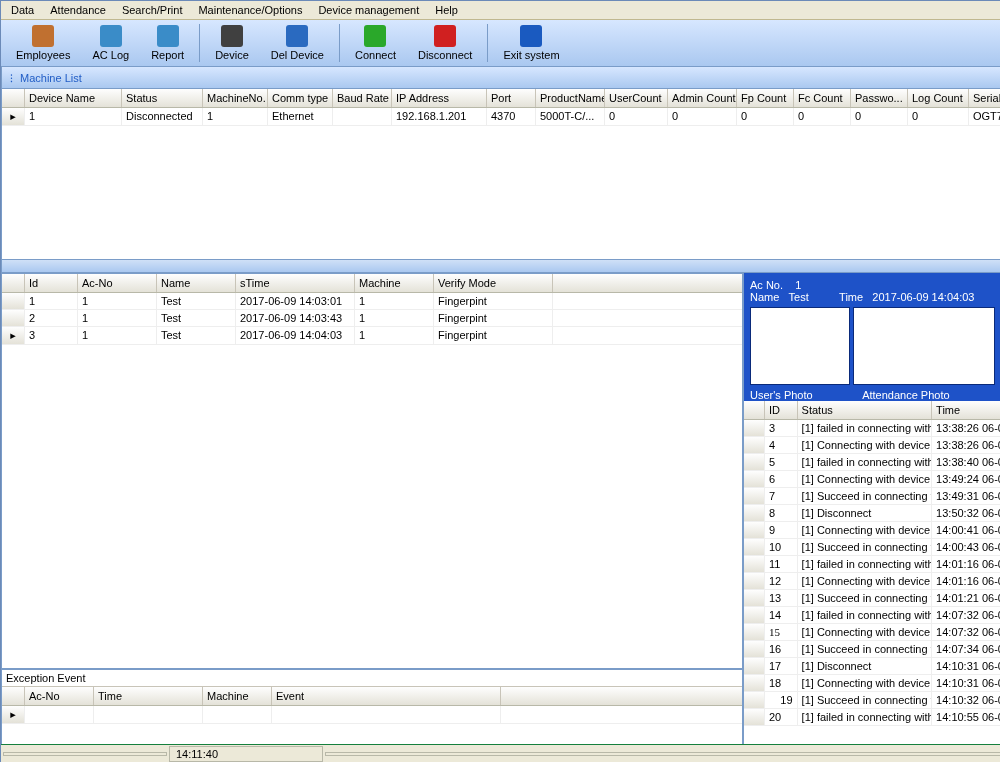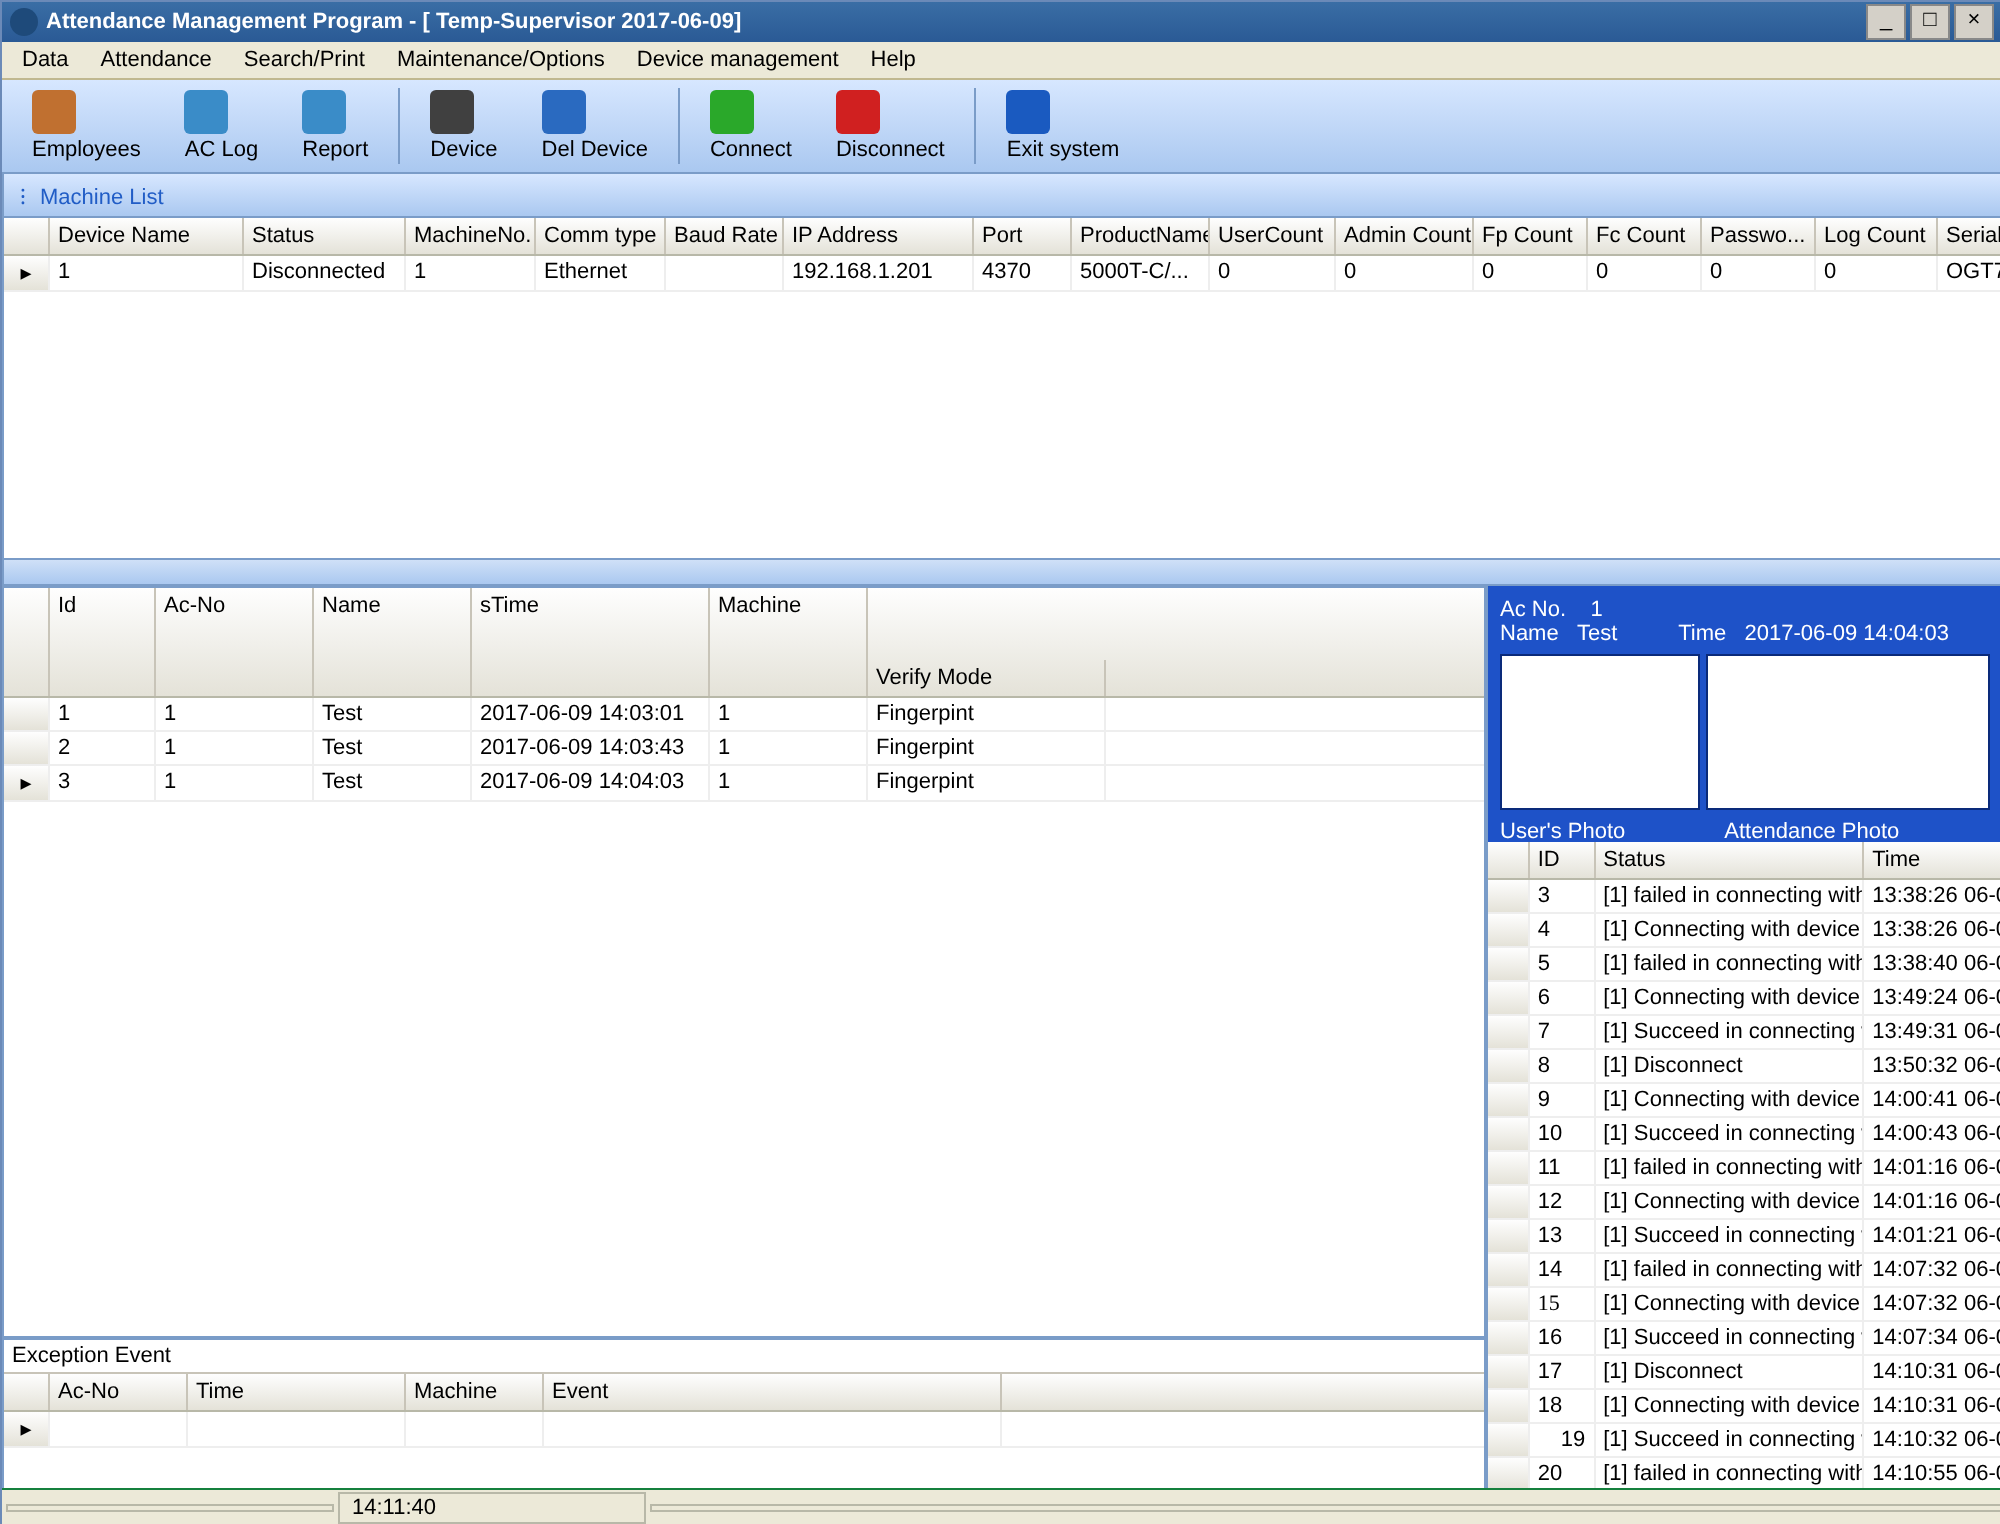--- a/index.html
+++ b/index.html
@@ -4,21 +4,21 @@
 <style>
 html,body{margin:0;padding:0;font-family:Tahoma,Arial,sans-serif;font-size:11px;color:#000;background:#d4d0c8;overflow:hidden}
 .win{width:1000px;height:762px;background:#ece9d8;position:relative;display:flex;flex-direction:column;border:1px solid #6b8ab8}
 .titlebar{height:20px;background:linear-gradient(#3a6ea5,#2a5a95);color:#fff;display:flex;align-items:center;padding:0 4px;font-weight:bold}
 .titlebar .ticon{width:14px;height:14px;background:#1e4a7a;border-radius:50%;margin-right:4px;display:inline-block}
 .titlebar .spacer{flex:1}
 .titlebar .wbtn{width:18px;height:16px;background:#d4d0c8;border:1px solid #888;margin-left:2px;text-align:center;line-height:14px;color:#000;font-weight:normal;cursor:pointer}
 .menubar{height:18px;background:#ece9d8;border-bottom:1px solid #c0b890;display:flex;align-items:center;padding-left:2px}
 .menubar span{padding:2px 8px;cursor:pointer}
 .toolbar{height:46px;background:linear-gradient(#d7e7ff,#aac8f0);border-bottom:1px solid #7a9cc8;display:flex;align-items:center;padding-left:4px}
-.tbtn{display:flex;flex-direction:column;align-items:flex-start;justify-content:center;padding:2px 8px;margin:2px;cursor:pointer;border-radius:3px;border:1px solid transparent;height:40px}
+.tbtn{display:flex;flex-direction:column;align-items:center;justify-content:center;padding:2px 8px;margin:2px;cursor:pointer;border-radius:3px;border:1px solid transparent;height:40px}
 .tbtn .ticon{width:22px;height:22px;border-radius:3px;margin-bottom:2px}
 .sep{width:1px;height:38px;background:#7a9cc8;margin:0 4px}
 .body{flex:1;display:flex;overflow:hidden}
 .sidebar{width:156px;background:#1e4a8a;display:flex;flex-direction:column;overflow-y:auto}
 .panel{background:#fff;margin:1px}
 .main{flex:1;display:flex;flex-direction:column;background:#fff;border-left:1px solid #7a9cc8}
 .ml-head{background:linear-gradient(#d7e7ff,#aac8f0);color:#215dc6;padding:3px 8px;border-bottom:1px solid #7a9cc8}
 .grid{background:#fff;font-size:11px}
 .grid-head{display:flex;background:linear-gradient(#fefefe,#e4e2d8);border-bottom:1px solid #b8b8a8}
 .grid-head .gc{padding:3px 4px;border-right:1px solid #c8c4b8;white-space:nowrap;overflow:hidden}
@@ -36,28 +36,20 @@
 .event-grid{flex:1;overflow-y:auto}
 .statusbar{height:18px;background:#ece9d8;border-top:1px solid #15803d;display:flex;align-items:center}
 .statusbar .cell{border:1px solid #b8b8a8;padding:1px 6px;margin-left:2px;min-width:120px}
 .rowmark{width:14px;background:linear-gradient(#fefefe,#e4e2d8);border-right:1px solid #c8c4b8;text-align:center}
 </style>
 </head>
 <body>
 
 <div class="win">
 
-  <div class="titlebar">
-    <span class="ticon"></span>
-    <span>Attendance Management Program - [ Temp-Supervisor 2017-06-09]</span>
-    <span class="spacer"></span>
-    <span class="wbtn">_</span>
-    <span class="wbtn">□</span>
-    <span class="wbtn">×</span>
-  </div>
 
   <div class="menubar" id="menubar">
       <span>Data</span>
       <span>Attendance</span>
       <span>Search/Print</span>
       <span>Maintenance/Options</span>
       <span>Device management</span>
       <span>Help</span>
     </div>
 
@@ -157,21 +149,21 @@
         <div class="midleft">
           <div class="log-area">
             <div class="grid" id="attgrid" style="flex:1">
                 <div class="grid-head">
                   <div class="gc rowmark">&nbsp;</div>
                   <div class="gc" style="width: 44px;">Id</div>
                   <div class="gc" style="width: 70px;">Ac-No</div>
                   <div class="gc" style="width: 70px;">Name</div>
                   <div class="gc" style="width: 110px;">sTime</div>
                   <div class="gc" style="width: 70px;">Machine</div>
-                  <div class="gc" style="width: 110px; margin-top: 36px;">Verify Mode</div>
+                  <div class="gc" style="width: 110px;">Verify Mode</div>
                 </div>
                 <div class="grid-row">
                   <div class="gc rowmark"></div>
                   <div class="gc" style="width: 44px;">1</div>
                   <div class="gc" style="width: 70px;">1</div>
                   <div class="gc" style="width: 70px;">Test</div>
                   <div class="gc" style="width: 110px;">2017-06-09 14:03:01</div>
                   <div class="gc" style="width: 70px;">1</div>
                   <div class="gc" style="width: 110px;">Fingerpint</div>
                 </div>

